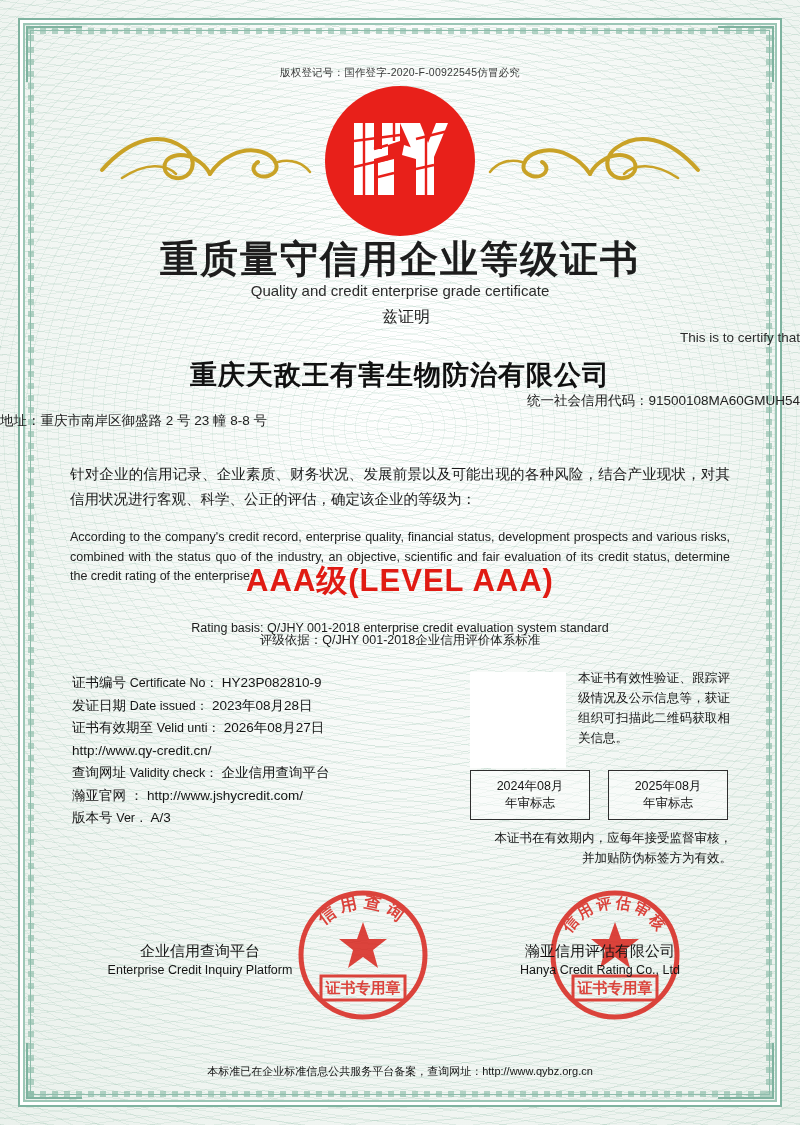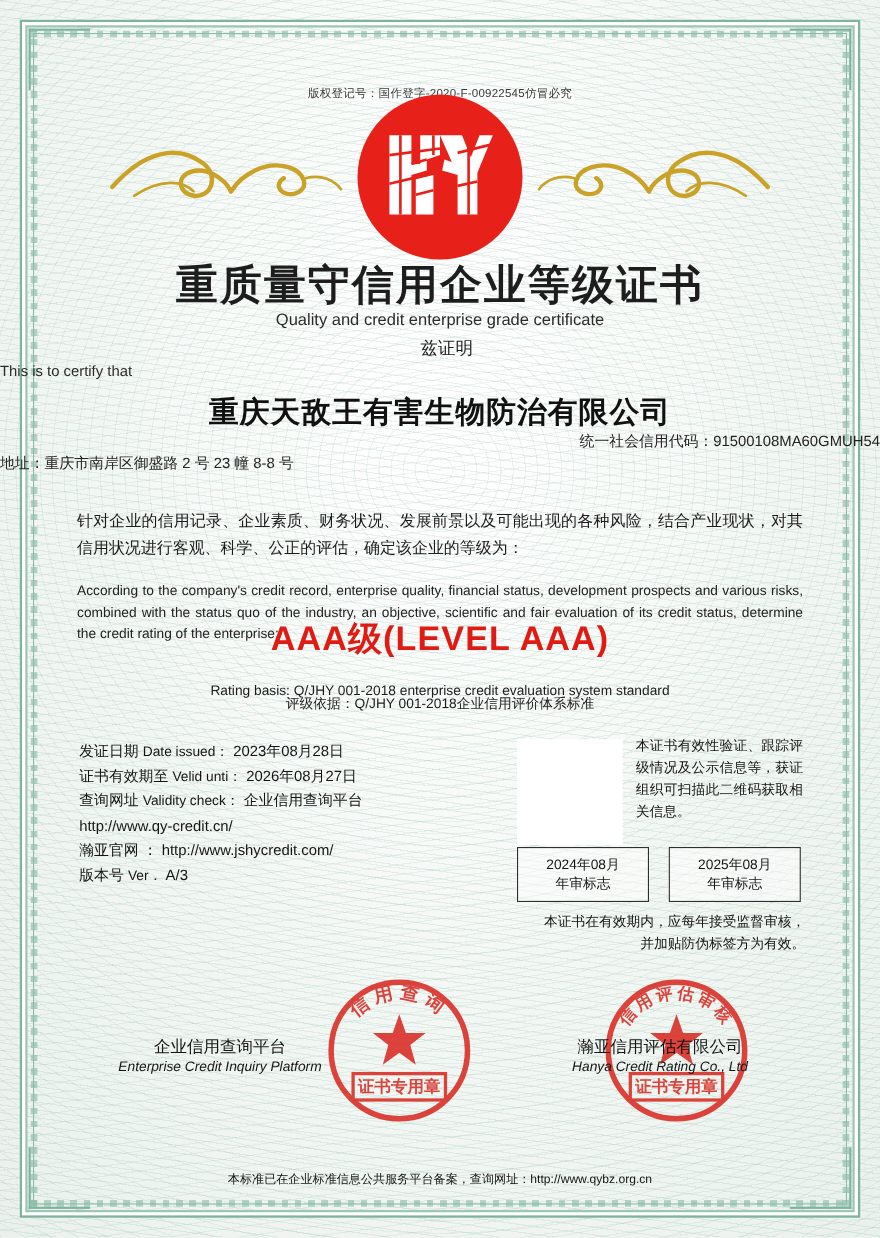--- a/index.html
+++ b/index.html
@@ -56,21 +56,20 @@
   .copyright{
     position:absolute;top:66px;left:0;right:0;
     text-align:center;
     font-size:10.5px;color:#3a3a3a;
     letter-spacing:.2px;
   }
   .copyright .txt{
     display:inline-block;
     padding:0 2px;
     background:linear-gradient(transparent 55%, rgba(255,255,255,.7) 55%);
-    margin-top:12px;
   }
 
   .emblem-wrap{
     position:absolute;top:88px;left:0;right:0;height:140px;
   }
   .flourish{
     position:absolute;top:30px;
     width:230px;height:90px;
   }
   .flourish.left{left:92px;}
@@ -91,21 +90,21 @@
   }
   .title-en{
     position:absolute;top:282px;left:0;right:0;text-align:center;
     font-size:15px;color:#2b2b2b;
   }
   .certify-cn{
     position:absolute;top:307px;left:0;right:0;text-align:center;
     font-size:16px;color:#1d1d1d;padding-left:12px;
   }
   .certify-en{
-    position:absolute;top:330px;left:0;right:0;text-align:left;
+    position:absolute;top:330px;left:0;right:0;text-align:right;
     font-size:13.5px;color:#2b2b2b;
   }
   .company{
     position:absolute;top:357px;left:0;right:0;text-align:center;
     font-size:27px;font-weight:bold;color:#111;letter-spacing:1px;
   }
   .credit-code{
     position:absolute;top:392px;left:0;right:0;text-align:right;
     font-size:13.5px;color:#222;
   }
@@ -195,21 +194,21 @@
   .stamp.right{left:540px;}
 
   .seal-line{
     position:absolute;top:942px;left:0;right:0;
     display:flex;
   }
   .seal-col{
     width:50%;text-align:center;
   }
   .seal-col .cn{font-size:15px;color:#141414;}
-  .seal-col .en{font-size:12.5px;color:#141414;margin-top:2px;font-style:italic;}
+  .seal-col .en{font-size:12.5px;color:#141414;margin-top:2px;}
 
   .footer{
     position:absolute;bottom:46px;left:0;right:0;text-align:center;
     font-size:11px;color:#141414;
   }
 </style>
 </head>
 <body>
 
 <div class="cert">
@@ -274,36 +273,41 @@
     <div class="body-cn">针对企业的信用记录、企业素质、财务状况、发展前景以及可能出现的各种风险，结合产业现状，对其信用状况进行客观、科学、公正的评估，确定该企业的等级为：</div>
     <div class="body-en">According to the company's credit record, enterprise quality, financial status, development prospects and various risks, combined with the status quo of the industry, an objective, scientific and fair evaluation of its credit status, determine the credit rating of the enterprise:</div>
   </div>
 
   <div class="level">AAA级(LEVEL AAA)</div>
   <div class="basis-cn">评级依据：Q/JHY 001-2018企业信用评价体系标准</div>
   <div class="basis-en">Rating basis: Q/JHY 001-2018 enterprise credit evaluation system standard</div>
 
   <div class="info-left">
     <div class="row">
+      <span class="lbl-cn">证书编号</span>
+      <span class="lbl-en">Certificate No：</span>
+      <span class="val">HY23P082810-9</span>
+    </div>
+    <div class="row">
       <span class="lbl-cn">发证日期</span>
       <span class="lbl-en">Date issued：</span>
       <span class="val">2023年08月28日</span>
     </div>
     <div class="row">
       <span class="lbl-cn">证书有效期至</span>
       <span class="lbl-en">Velid unti：</span>
       <span class="val">2026年08月27日</span>
     </div>
     <div class="row">
+      <span class="val">http://www.qy-credit.cn/</span>
+    </div>
+    <div class="row">
       <span class="lbl-cn">查询网址</span>
       <span class="lbl-en">Validity check：</span>
       <span class="val">企业信用查询平台</span>
-    </div>
-    <div class="row">
-      <span class="val">http://www.qy-credit.cn/</span>
     </div>
     <div class="row">
       <span class="lbl-cn">瀚亚官网</span>
       <span>：</span>
       <span class="val">http://www.jshycredit.com/</span>
     </div>
     <div class="row">
       <span class="lbl-cn">版本号</span>
       <span class="lbl-en">Ver．</span>
       <span class="val">A/3</span>

